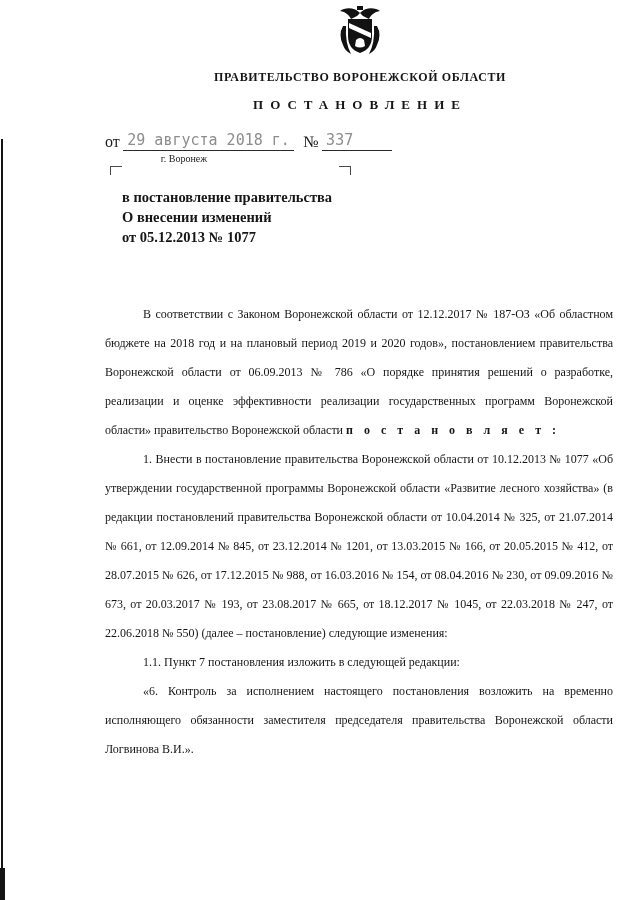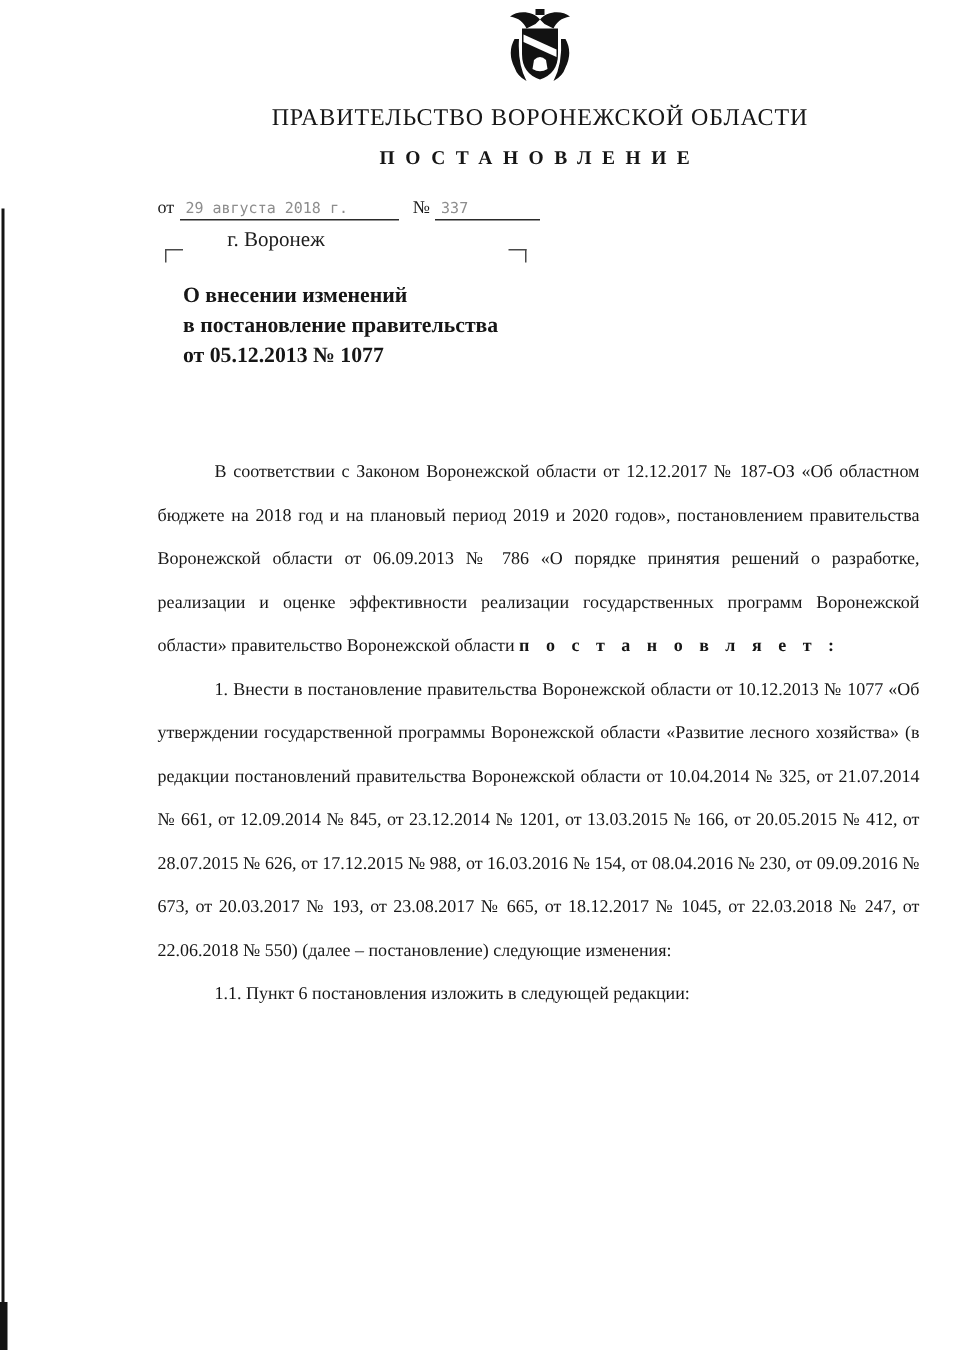--- a/index.html
+++ b/index.html
@@ -38,22 +38,22 @@
     width: 46px;
     height: 54px;
   }
 
   .org-name {
     position: absolute;
     top: 70px;
     left: 80px;
     width: 560px;
     text-align: center;
-    font-weight: normal;
-    font-size: 16px;
+    font-weight: bold;
+    font-size: 12px;
     letter-spacing: 0.6px;
     white-space: nowrap;
   }
 
   .doc-type {
     position: absolute;
     top: 97px;
     left: 80px;
     width: 560px;
     text-align: center;
@@ -65,43 +65,43 @@
 
   .meta-row {
     position: absolute;
     top: 131px;
     left: 105px;
     font-size: 14px;
     white-space: nowrap;
   }
   .meta-prefix, .meta-num-sign {
     display: inline-block;
-    font-size: 12px;
+    font-size: 16px;
     color: #1a1a1a;
   }
   .meta-num-sign { margin-left: 6px; }
   .typed {
     display: inline-block;
     font-family: "DejaVu Sans Mono", "Liberation Mono", monospace;
-    font-size: 10px;
+    font-size: 15px;
     color: #8d8d8d;
     border-bottom: 1px solid #2a2a2a;
     padding: 0 4px 1px 4px;
     vertical-align: bottom;
   }
   .typed.date { min-width: 138px; }
   .typed.num  { min-width: 62px; }
 
   .city {
     position: absolute;
     top: 153px;
     left: 118px;
     width: 132px;
     text-align: center;
-    font-size: 14px;
+    font-size: 10px;
     color: #1a1a1a;
   }
 
   .corner {
     position: absolute;
     top: 166px;
     width: 11px;
     height: 8px;
   }
   .corner.left  { left: 110px; border-left: 1.5px solid #4a4a4a; border-top: 1.5px solid #4a4a4a; }
@@ -169,24 +169,25 @@
     <span class="meta-num-sign">№</span>
     <span class="typed num">337</span>
   </div>
 
   <div class="city">г. Воронеж</div>
 
   <div class="corner left"></div>
   <div class="corner right"></div>
 
   <div class="subject">
+    <div>в постановление правительства</div>
     <div>О внесении изменений</div>
-    <div>в постановление правительства</div>
     <div>от 05.12.2013 № 1077</div>
   </div>
 
   <div class="body-text">
     <p><span>В соответствии с Законом Воронежской области от 12.12.2017 № 187-ОЗ «Об областном бюджете на 2018 год и на плановый период 2019 и 2020 годов», постановлением правительства Воронежской области от 06.09.2013 № 786 «О порядке принятия решений о разработке, реализации и оценке эффективности реализации государственных программ Воронежской области» правительство Воронежской области </span><span class="bold-spaced">п о с т а н о в л я е т :</span></p>
     <p><span>1. Внести в постановление правительства Воронежской области от 10.12.2013 № 1077 «Об утверждении государственной программы Воронежской области «Развитие лесного хозяйства» (в редакции постановлений правительства Воронежской области от 10.04.2014 № 325, от 21.07.2014 № 661, от 12.09.2014 № 845, от 23.12.2014 № 1201, от 13.03.2015 № 166, от 20.05.2015 № 412, от 28.07.2015 № 626, от 17.12.2015 № 988, от 16.03.2016 № 154, от 08.04.2016 № 230, от 09.09.2016 № 673, от 20.03.2017 № 193, от 23.08.2017 № 665, от 18.12.2017 № 1045, от 22.03.2018 № 247, от 22.06.2018 № 550) (далее – постановление) следующие изменения:</span></p>
-    <p><span>1.1. Пункт 6 постановления изложить в следующей редакции:</span></p>
+    <p><span>1.1. Пункт 7 постановления изложить в следующей редакции:</span></p>
+    <p><span>«6. Контроль за исполнением настоящего постановления возложить на временно исполняющего обязанности заместителя председателя правительства Воронежской области Логвинова В.И.».</span></p>
   </div>
 
 </div>
 
 </body></html>

